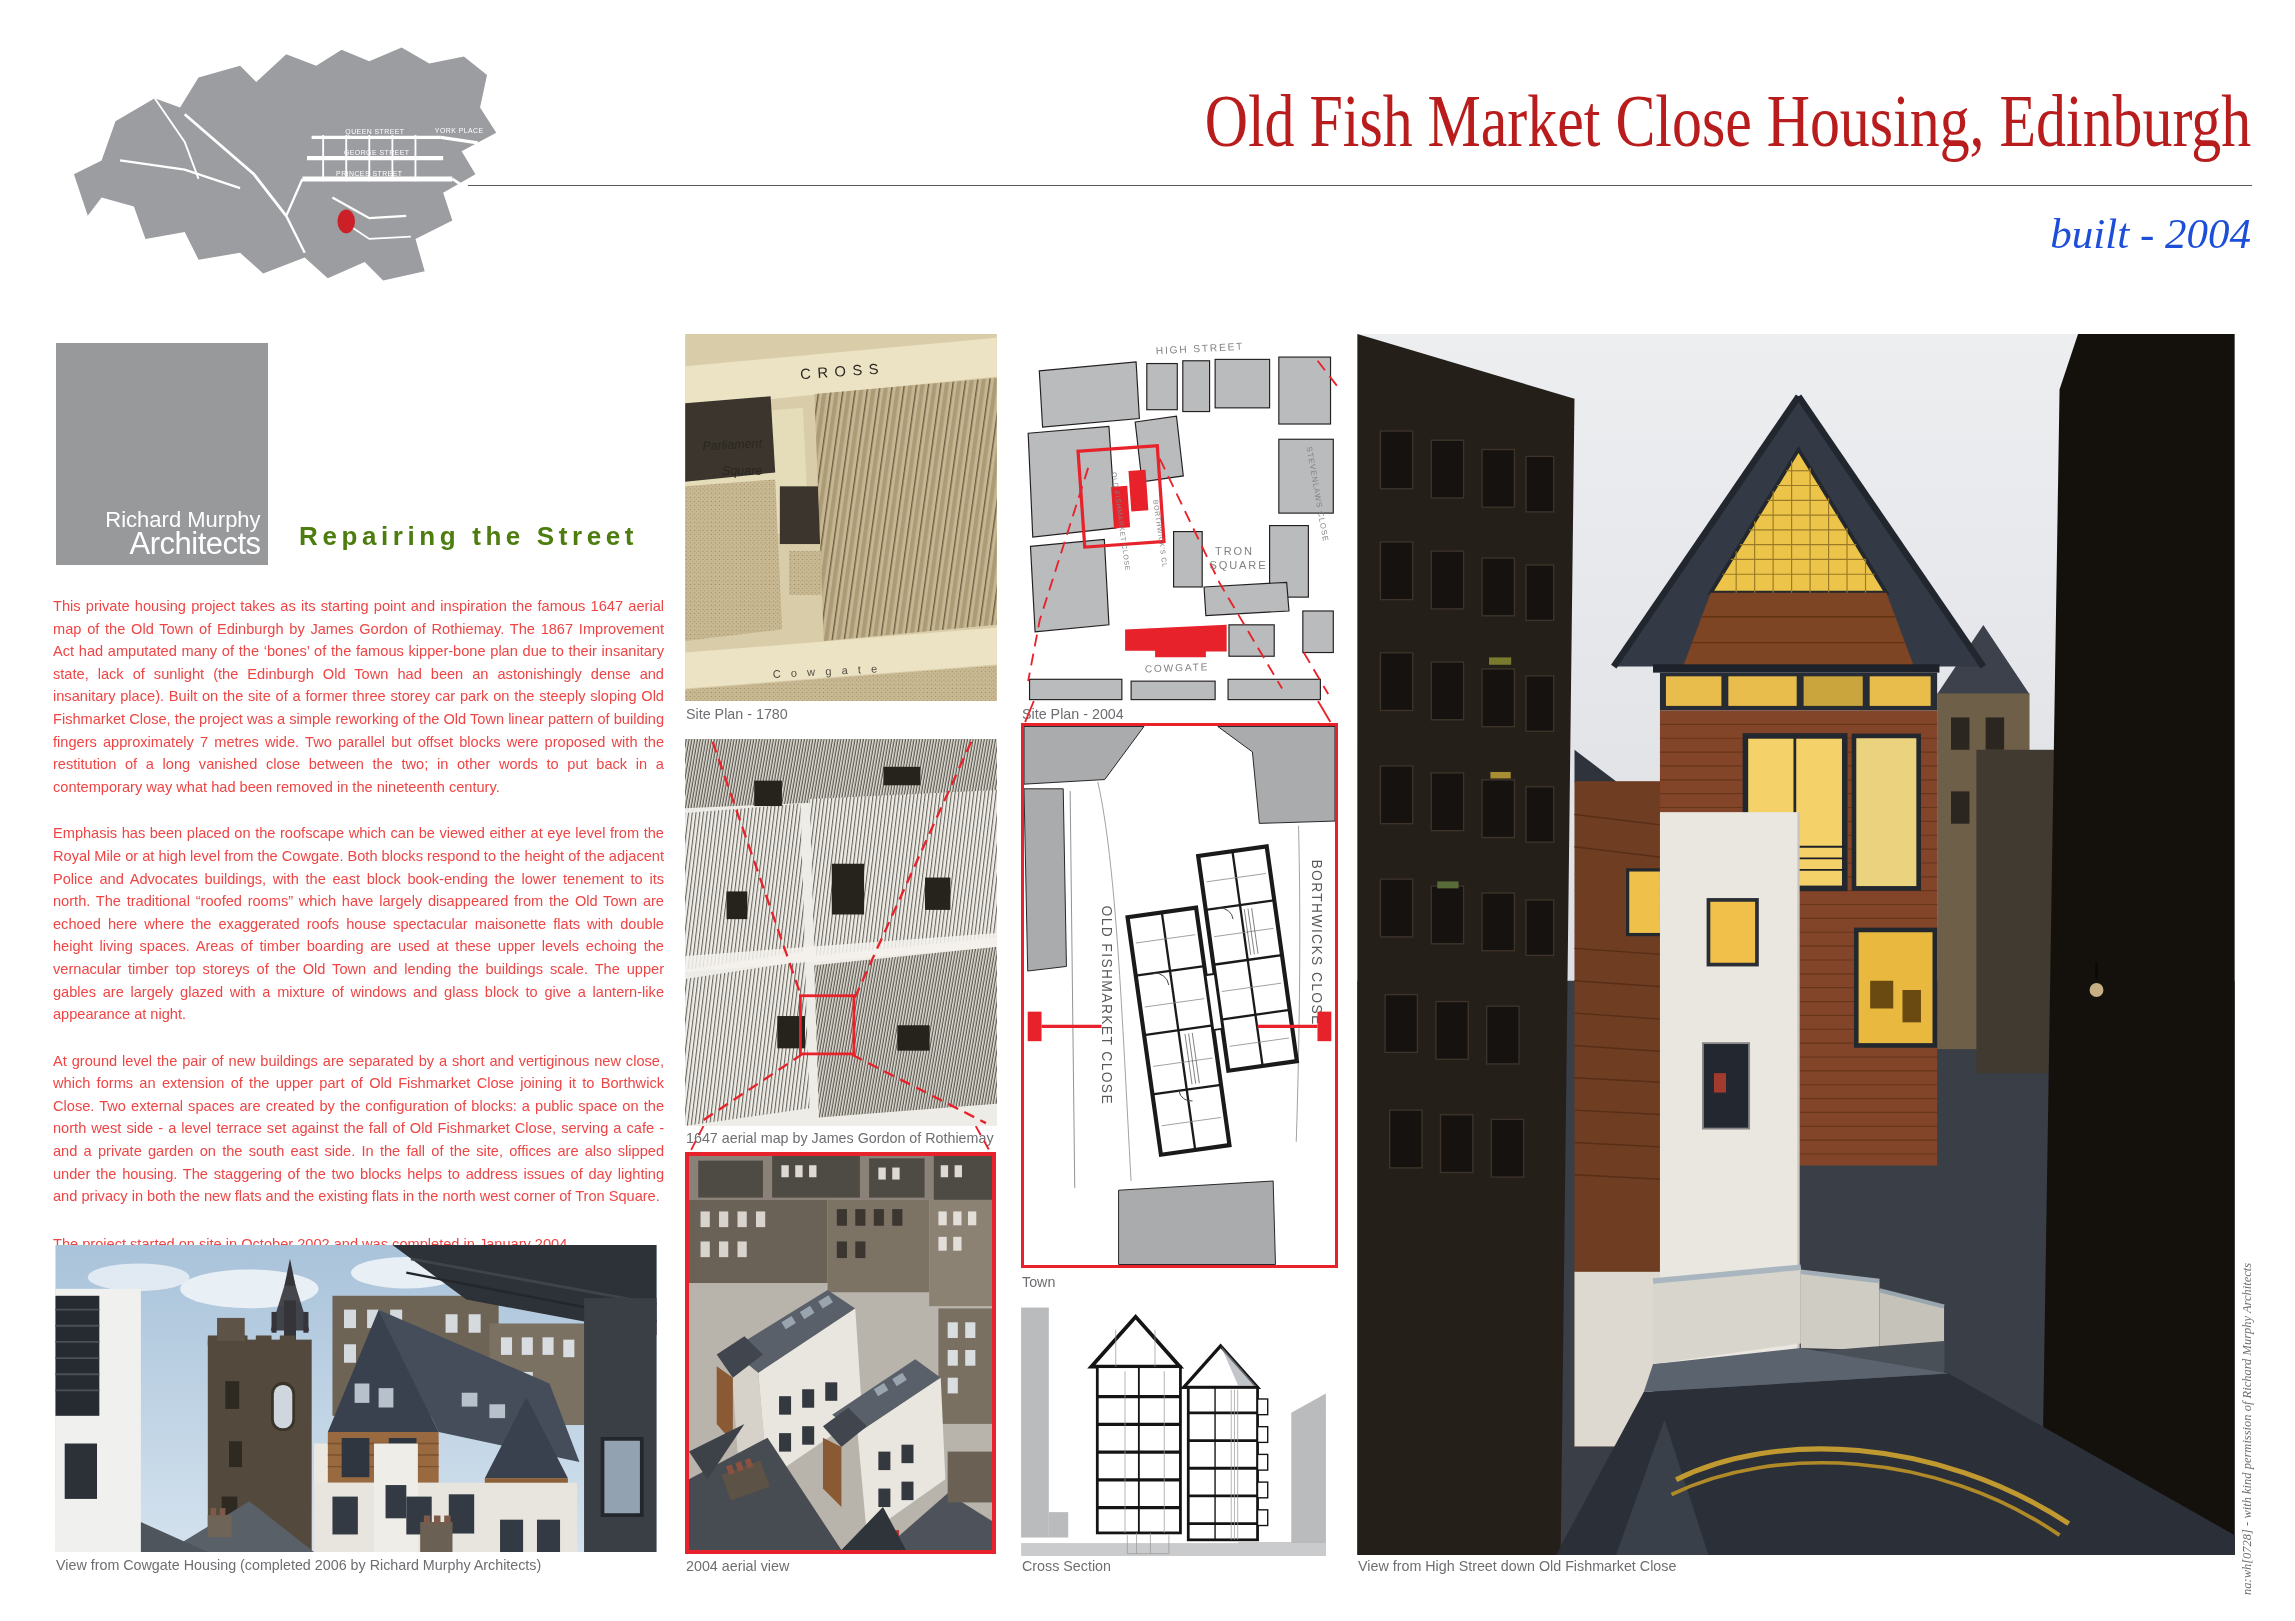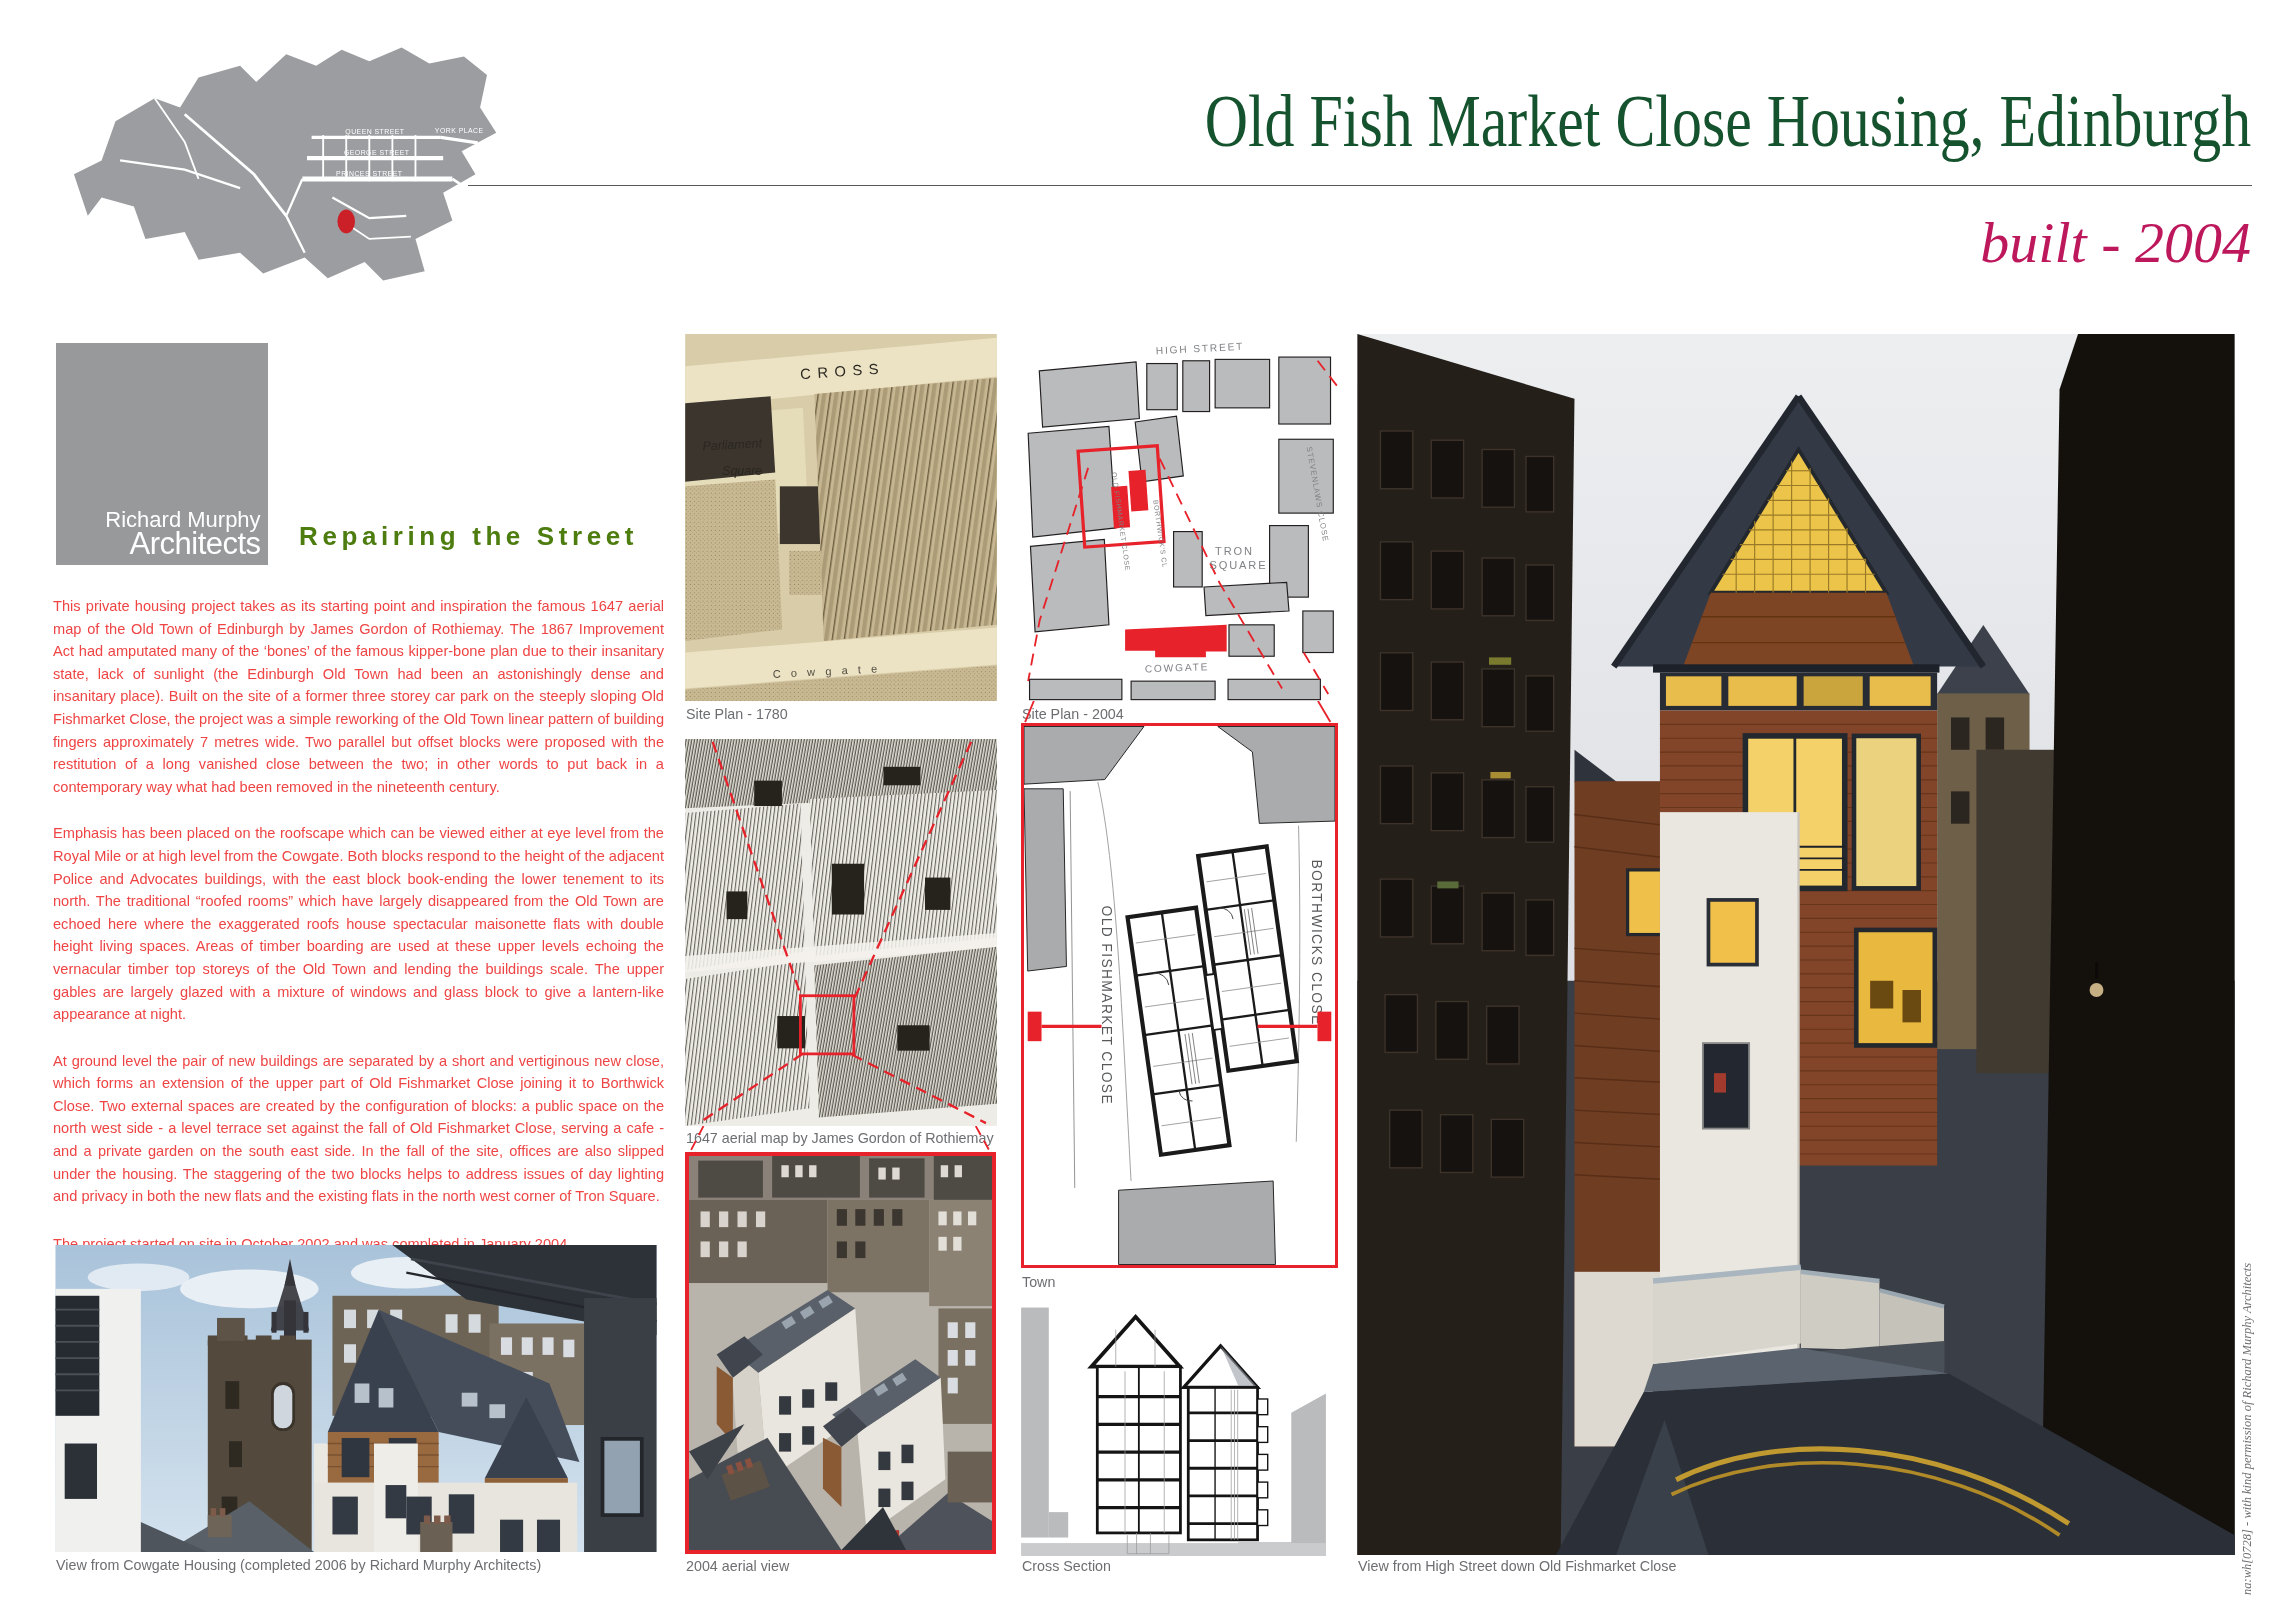--- a/index.html
+++ b/index.html
@@ -1,25 +1,25 @@
 <!DOCTYPE html>
 <html style="font-size:7.4px"><head>
 <meta charset="utf-8">
 <style>
   html,body{margin:0;padding:0;}
   body{width:2295px;height:1621px;position:relative;background:#ffffff;overflow:hidden;
        font-family:"Liberation Sans",sans-serif;color:#1c1c1c;}
   .abs{position:absolute;}
   
   .title{top:85px;right:44px;font-family:"Liberation Serif",serif;font-size:73px;
-         line-height:1;white-space:nowrap;color:#14532d;}
+         line-height:1;white-space:nowrap;color:#b91c1c;}
   .title .squeeze{display:inline-block;transform:scaleX(.82);transform-origin:100% 50%;}
   .divider{top:185px;left:468px;width:1784px;height:1.4px;background:#58595b;}
   .built{top:209px;right:44px;font-family:"Liberation Serif",serif;font-style:italic;
-         font-size:58px;color:#be185d;white-space:nowrap;}
+         font-size:43px;color:#1d4ed8;white-space:nowrap;}
   
   .logo{left:56px;top:343px;width:212px;height:222px;background:#97999b;}
   .logo .inner{position:absolute;right:7.4px;bottom:6.5px;text-align:right;color:#fff;line-height:.92;margin-left:36px;}
   .logo .l1{font-size:22px;letter-spacing:0;}
   .logo .l2{font-size:31px;letter-spacing:-0.5px;}
   .heading{left:299px;top:521px;font-size:26px;font-weight:bold;color:#4d7c0f;letter-spacing:4.6px;}
   
   .copy{left:53px;top:595px;width:611px;font-size:14.6px;line-height:22.6px;
         text-align:justify;color:#ef4444;}
   .copy p{margin:0 0 24px 0;}

